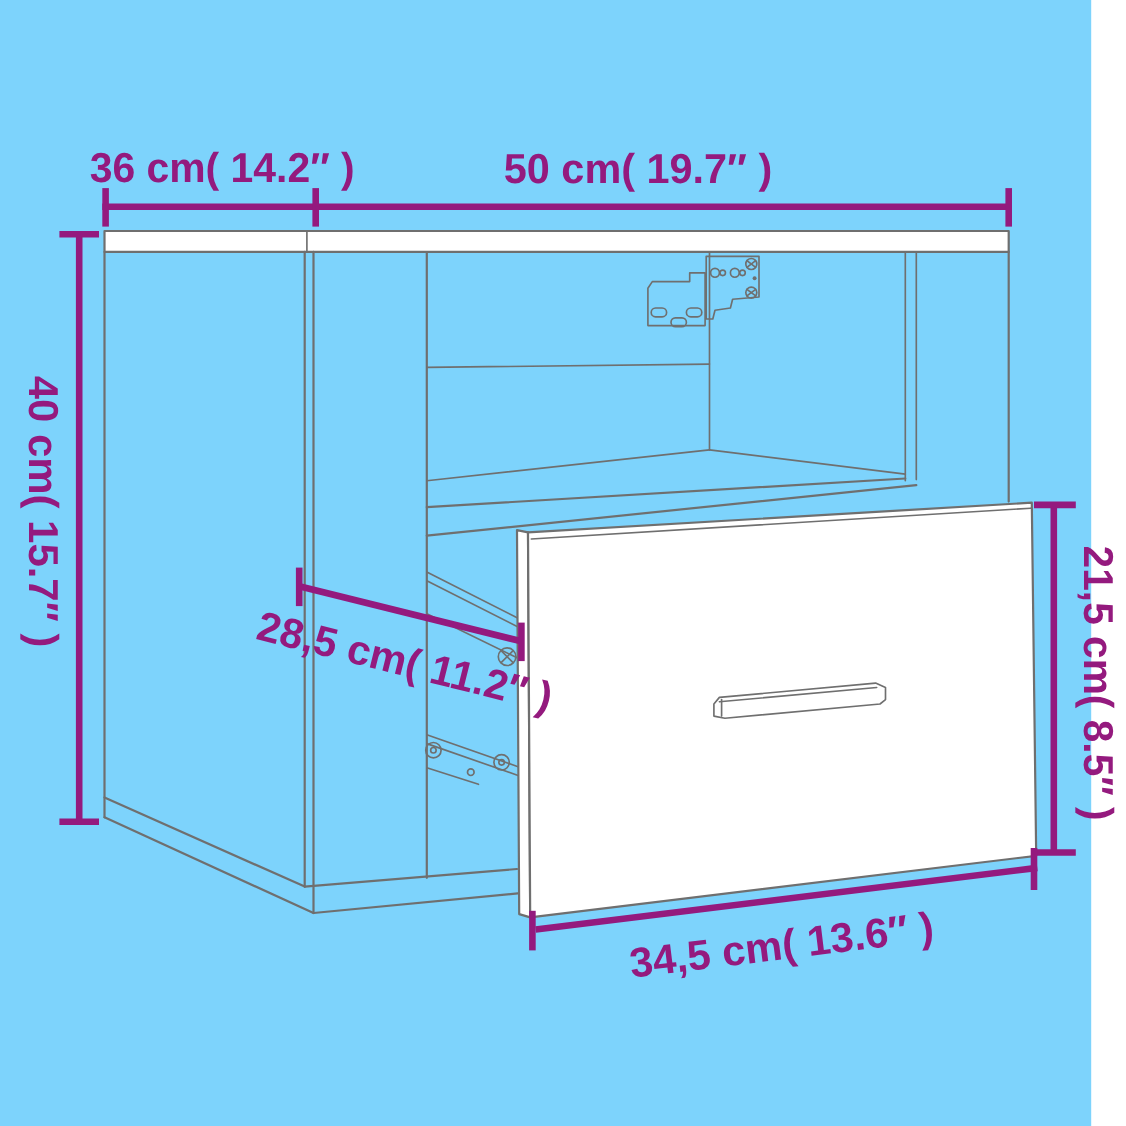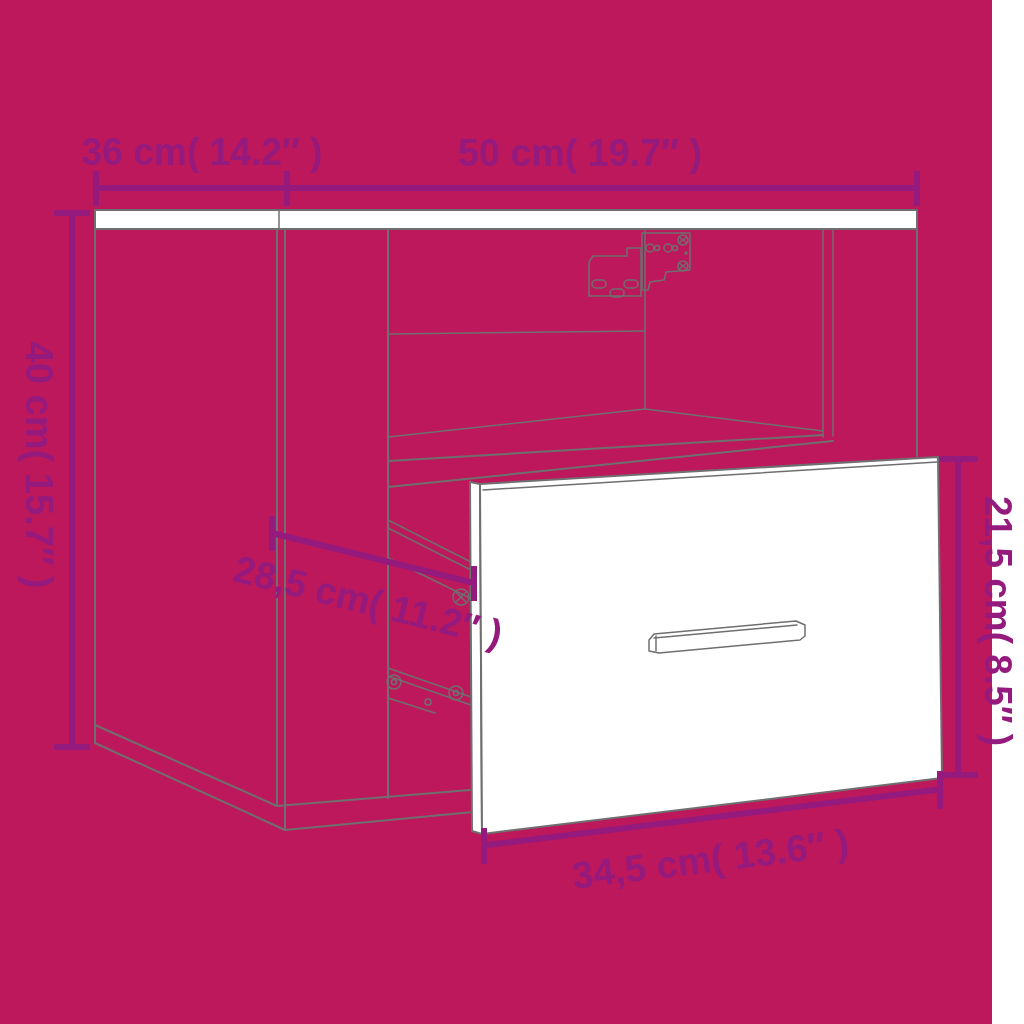--- a/index.html
+++ b/index.html
@@ -1,17 +1,17 @@
 <!DOCTYPE html>
 <html><head>
 <meta charset="utf-8">
 <style>
   html,body{margin:0;padding:0;background:#ffffff;}
   body{width:1024px;height:1024px;overflow:hidden;}
-  .stage{width:992px;height:1024px;background:#be185d;position:relative;}
+  .stage{width:992px;height:1024px;background:#7dd3fc;position:relative;}
   svg{display:block;}
   svg text{
     font-family:"Liberation Sans","DejaVu Sans",sans-serif;
     font-weight:bold;
     font-size:38px;
   }
   .dim-text{fill:var(--dim-color,#941A7E);}
   .outline{stroke:#6f6f6f;stroke-width:2;fill:none;stroke-linejoin:round;stroke-linecap:round;}
   .outline-thin{stroke:#6f6f6f;stroke-width:1.5;fill:none;stroke-linejoin:round;stroke-linecap:round;}
   .panel{stroke:#6f6f6f;stroke-width:2;fill:#ffffff;stroke-linejoin:round;}

